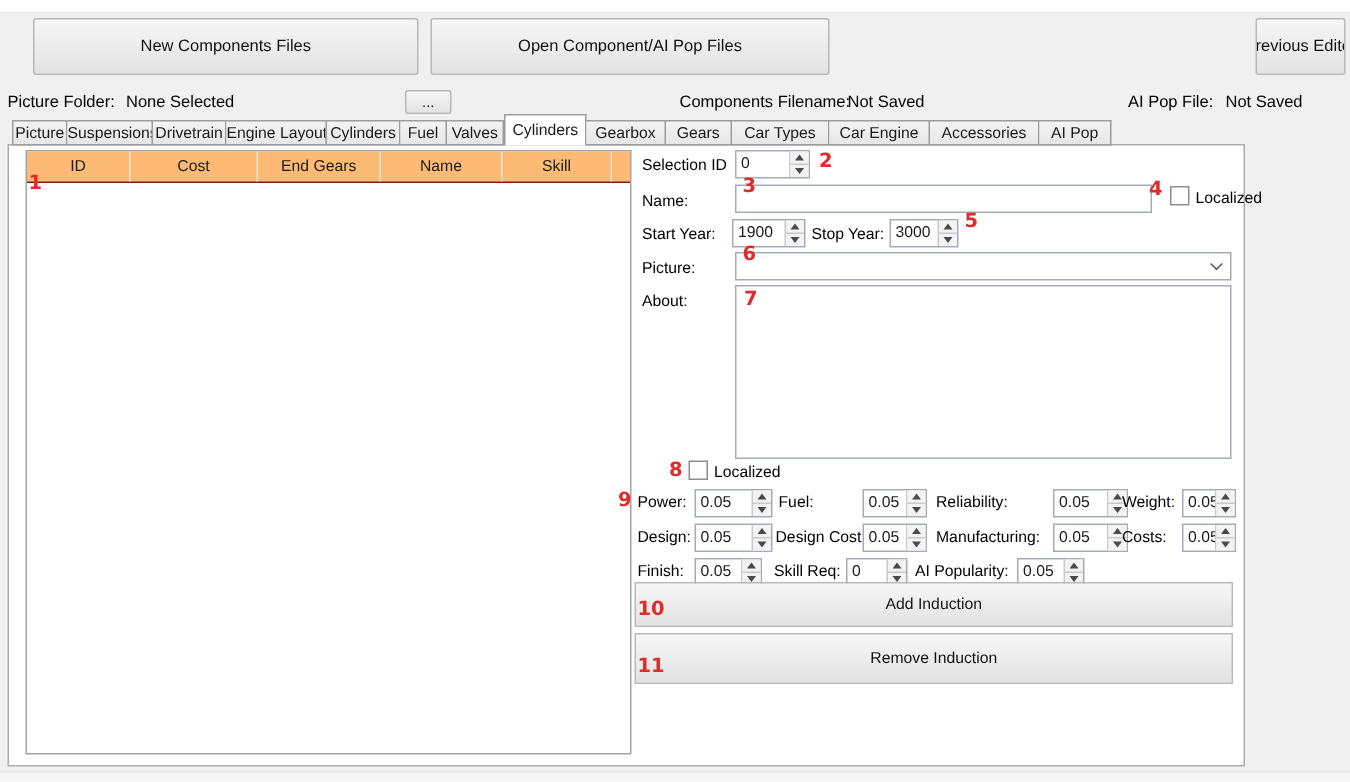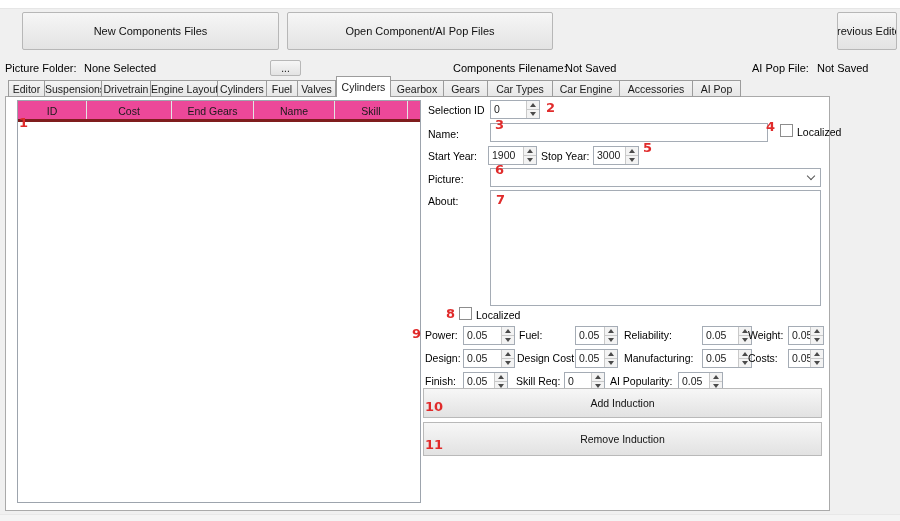--- a/index.html
+++ b/index.html
@@ -26,21 +26,21 @@
   .tab:nth-child(1){width:37px}.tab:nth-child(2){width:57px}.tab:nth-child(3){width:49px}
   .tab:nth-child(4){width:67px}.tab:nth-child(5){width:49px}.tab:nth-child(6){width:31px}
   .tab:nth-child(7){width:38px}.tab:nth-child(8){width:55px}.tab:nth-child(9){width:53px}
   .tab:nth-child(10){width:44px}.tab:nth-child(11){width:65px}.tab:nth-child(12){width:67px}
   .tab:nth-child(13){width:73px}.tab:nth-child(14){width:48px}
 
   .page { position:absolute; left:5px; top:96px; width:825px; height:415px; background:#ffffff; border:1px solid #aaaaaa; z-index:1; }
 
   
   .listview { position:absolute; left:17px; top:100px; width:404px; height:403px; background:#fff; border:1px solid #9da4ad; z-index:2; }
-  .lv-header { display:flex; height:21px; border-bottom:3px solid #7f1d1d; background:#ec4899; }
+  .lv-header { display:flex; height:21px; border-bottom:1px solid #7f1d1d; background:#fdba74; }
   .lv-col { font-size:10.5px; line-height:20px; text-align:center; border-right:1px solid #e3e3e3; overflow:hidden; white-space:nowrap; color:#1a1a1a; }
   .lv-col:nth-child(1){width:69px}.lv-col:nth-child(2){width:85px}.lv-col:nth-child(3){width:82px}
   .lv-col:nth-child(4){width:81px}.lv-col:nth-child(5){width:73px}.lv-col:nth-child(6){flex:1;border-right:none}
 
   
   .elabel { position:absolute; font-size:10.5px; line-height:12px; color:#000; white-space:nowrap; z-index:2; }
   .textbox, .combo, .areabox { position:absolute; background:#fff; border:1px solid #a5acb5; z-index:2; font-size:10.5px; }
   .combo { display:flex; align-items:center; justify-content:flex-end; padding-right:6px; }
   .chev { width:6px; height:6px; border-right:1px solid #555; border-bottom:1px solid #555; transform:rotate(45deg); margin-top:-3px; }
   .cb { position:absolute; width:13px; height:13px; background:#fff; border:1px solid #8d8d8d; z-index:2; }
@@ -71,21 +71,21 @@
 
   <span class="flabel" style="left:5px;top:62px">Picture Folder:</span>
   <span class="flabel" style="left:84px;top:62px">None Selected</span>
   <div class="btn" style="left:270px;top:60px;width:31px;height:16px;font-size:10px">...</div>
   <span class="flabel" style="left:453px;top:62px">Components Filename:</span>
   <span class="flabel" style="left:565px;top:62px">Not Saved</span>
   <span class="flabel" style="left:752px;top:62px">AI Pop File:</span>
   <span class="flabel" style="left:817px;top:62px">Not Saved</span>
 
   <div class="tabstrip">
-    <div class="tab">Editor</div>
+    <div class="tab">Picture</div>
     <div class="tab">Suspensions</div>
     <div class="tab">Drivetrain</div>
     <div class="tab">Engine Layout</div>
     <div class="tab">Cylinders</div>
     <div class="tab">Fuel</div>
     <div class="tab">Valves</div>
     <div class="tab active">Cylinders</div>
     <div class="tab">Gearbox</div>
     <div class="tab">Gears</div>
     <div class="tab">Car Types</div>

